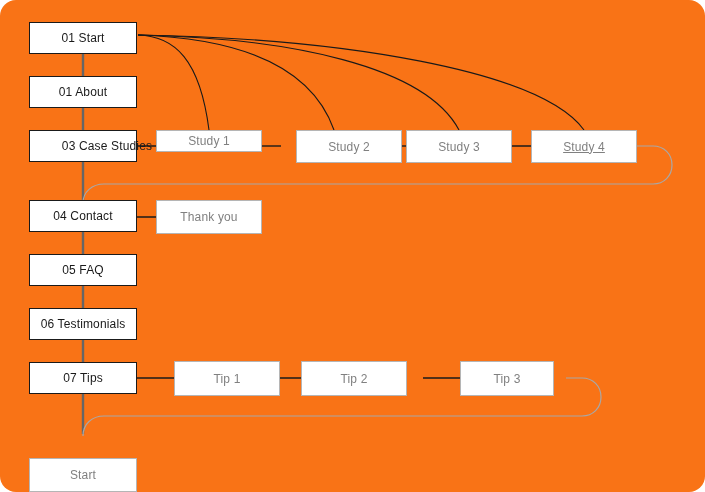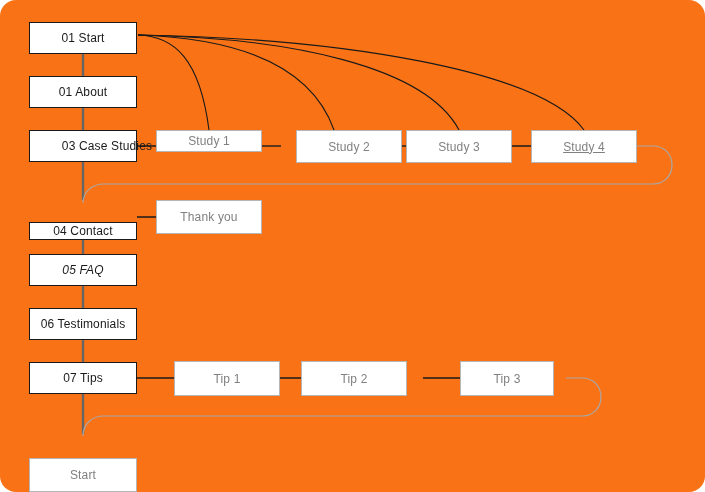--- a/index.html
+++ b/index.html
@@ -85,24 +85,24 @@
   <div id="node-layer">
       <div class="node primary" style="left: 29px; top: 22px; width: 108px; height: 32px;">
         <span>01 Start</span>
       </div>
       <div class="node primary" style="left: 29px; top: 76px; width: 108px; height: 32px;">
         <span>01 About</span>
       </div>
       <div class="node primary" style="left: 29px; top: 130px; width: 108px; height: 32px; padding-left: 48px;">
         <span>03 Case Studies</span>
       </div>
-      <div class="node primary" style="left: 29px; top: 200px; width: 108px; height: 18px; margin-top: 22px;">
+      <div class="node primary" style="left: 29px; top: 200px; width: 108px; height: 32px;">
         <span>04 Contact</span>
       </div>
-      <div class="node primary" style="left: 29px; top: 254px; width: 108px; height: 32px; font-style: italic;">
+      <div class="node primary" style="left: 29px; top: 254px; width: 108px; height: 32px;">
         <span>05 FAQ</span>
       </div>
       <div class="node primary" style="left: 29px; top: 308px; width: 108px; height: 32px;">
         <span>06 Testimonials</span>
       </div>
       <div class="node primary" style="left: 29px; top: 362px; width: 108px; height: 32px;">
         <span>07 Tips</span>
       </div>
       <div class="node secondary" style="left: 29px; top: 434px; width: 108px; height: 34px; margin-top: 24px;">
         <span>Start</span>

